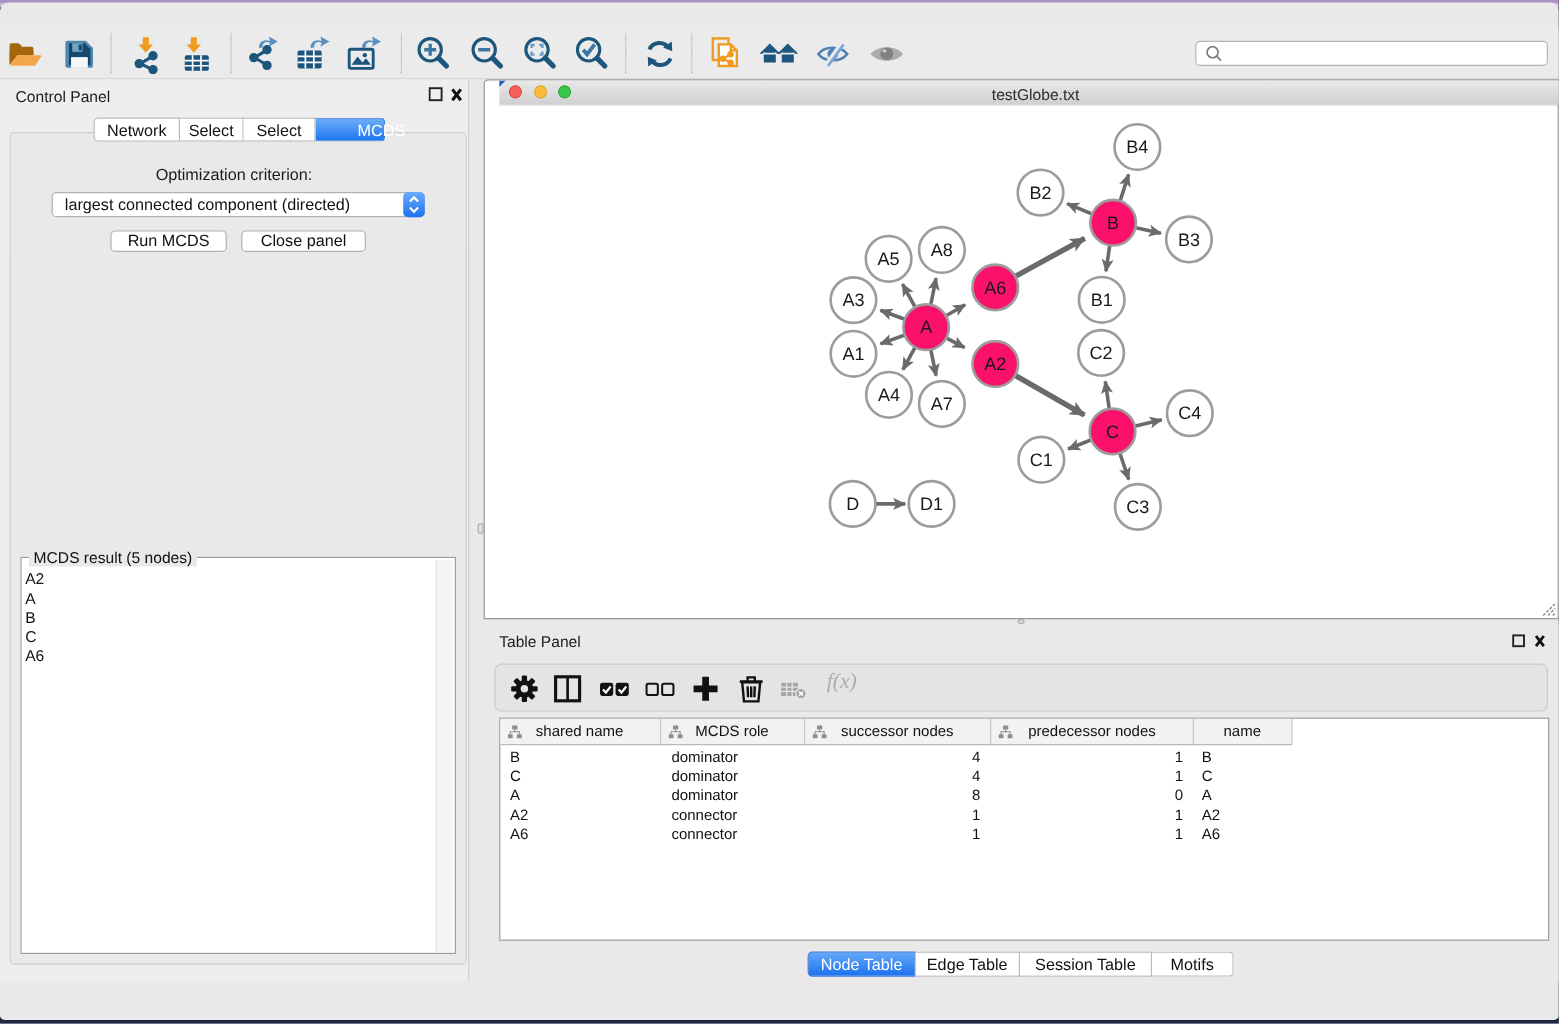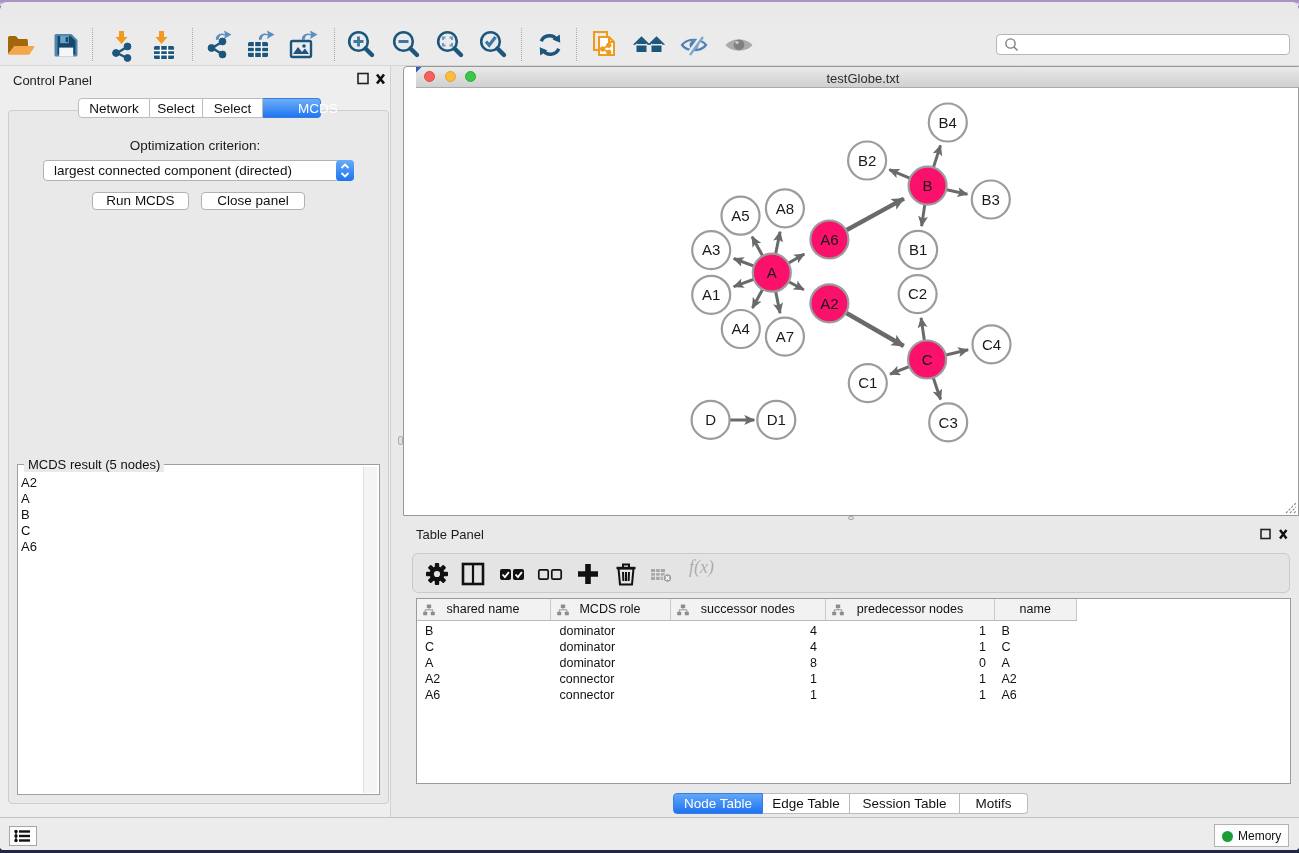--- a/index.html
+++ b/index.html
@@ -485,32 +485,13 @@
         <div class="drow num" style="left:499.5px;top:88px;width:70px;">1</div>
         <div class="drow" style="left:585.0px;top:88px;width:60px;">A6</div>
     </div>
     <div class="btabs">
       <div class="btab sel" style="left:270px;width:90px;border-radius:4px 0 0 4px;">Node Table</div>
       <div class="btab" style="left:360px;width:87px;border-left:none;">Edge Table</div>
       <div class="btab" style="left:447px;width:110px;border-left:none;">Session Table</div>
       <div class="btab" style="left:557px;width:68px;border-left:none;border-radius:0 4px 4px 0;">Motifs</div>
     </div>
   </div>
-  <div id="statusbar">
-    <div id="listbtn">
-      <svg width="26" height="18" viewBox="0 0 26 18" style="position:absolute;left:0;top:0">
-        <line x1="6" y1="4.5" x2="6" y2="13.5" stroke="#111" stroke-width="1.2"></line>
-          <g fill="#111">
-            <circle cx="6" cy="4.5" r="1.7"></circle>
-            <circle cx="6" cy="9" r="1.7"></circle>
-            <circle cx="6" cy="13.5" r="1.7"></circle>
-        <rect x="9" y="3.3" width="11" height="2.4"></rect>
-            <rect x="9" y="7.8" width="11" height="2.4"></rect>
-            <rect x="9" y="12.3" width="11" height="2.4"></rect>
-          </g>
-      </svg>
-    </div>
-    <div id="membtn">
-        <div class="dot"></div>
-        <div class="mtxt">Memory</div>
-      </div>
-  </div>
 </div>
 
 </body></html>

